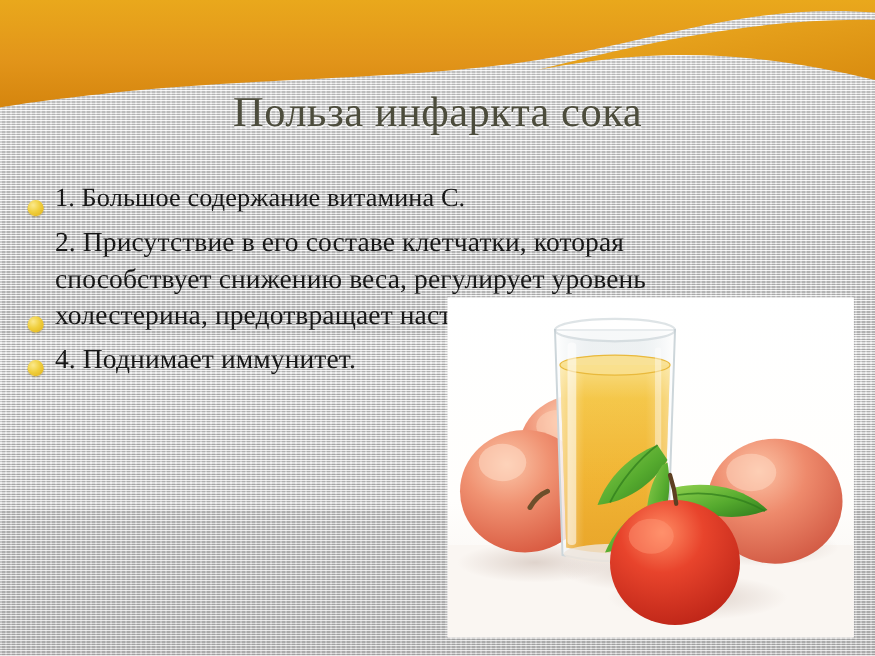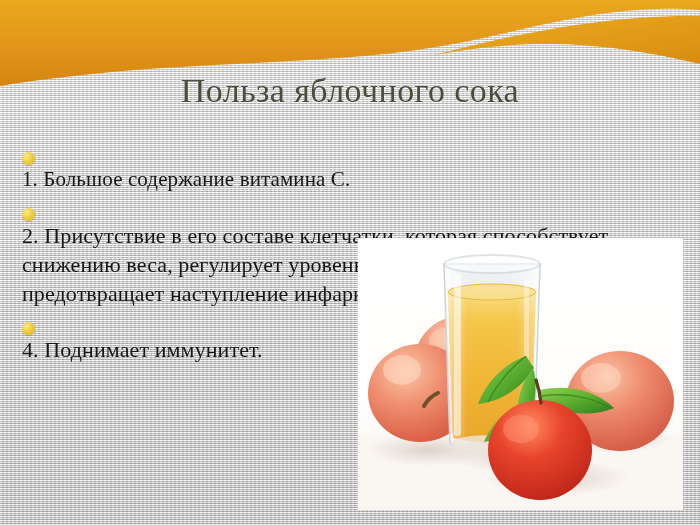--- a/index.html
+++ b/index.html
@@ -63,23 +63,22 @@
   
   .bullets {
     position: absolute;
     left: 22px;
     top: 144px;
     width: 600px;
   }
   .bullet-row {
     position: relative;
     display: flex;
-    align-items: flex-start;
+    align-items: flex-end;
     margin-bottom: 6px;
-    flex-direction: column;
   }
   .bullet-dot {
     flex: 0 0 auto;
     width: 13px;
     height: 13px;
     margin-top: 8px;
     margin-right: 9px;
     border-radius: 50%;
     background: radial-gradient(circle at 35% 32%, #fbe98e 0%, #f0cf3d 45%, #dfae16 100%);
     box-shadow: 0 1px 1px rgba(120,90,0,0.30);
@@ -139,21 +138,21 @@
                C330,64 200,62 92,74
                C55,78 22,82 0,86 Z" fill="url(#orangeGrad)"></path>
 
       <path d="M700,16 L700,64
                C650,52 600,44 548,44
                C500,44 462,50 430,56
                C500,38 600,14 700,16 Z" fill="url(#orangeGrad2)"></path>
     </svg>
   </div>
 
-  <div class="slide-title">Польза яблочного сока</div>
+  <div class="slide-title">Польза инфаркта сока</div>
 
   <div class="bullets">
 
     <div class="bullet-row">
       <span class="bullet-dot"></span>
       <span class="bullet-text b1">1. Большое содержание витамина С.</span>
     </div>
 
     <div class="bullet-row">
       <span class="bullet-dot"></span>

